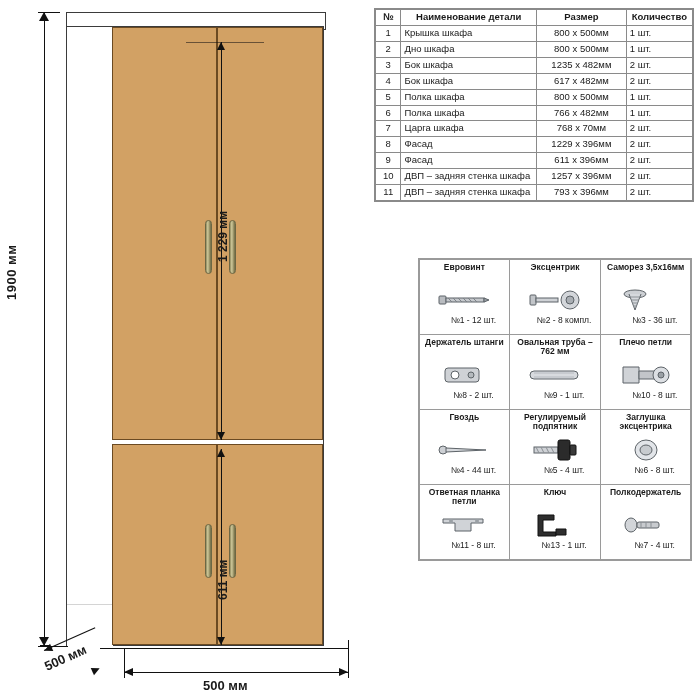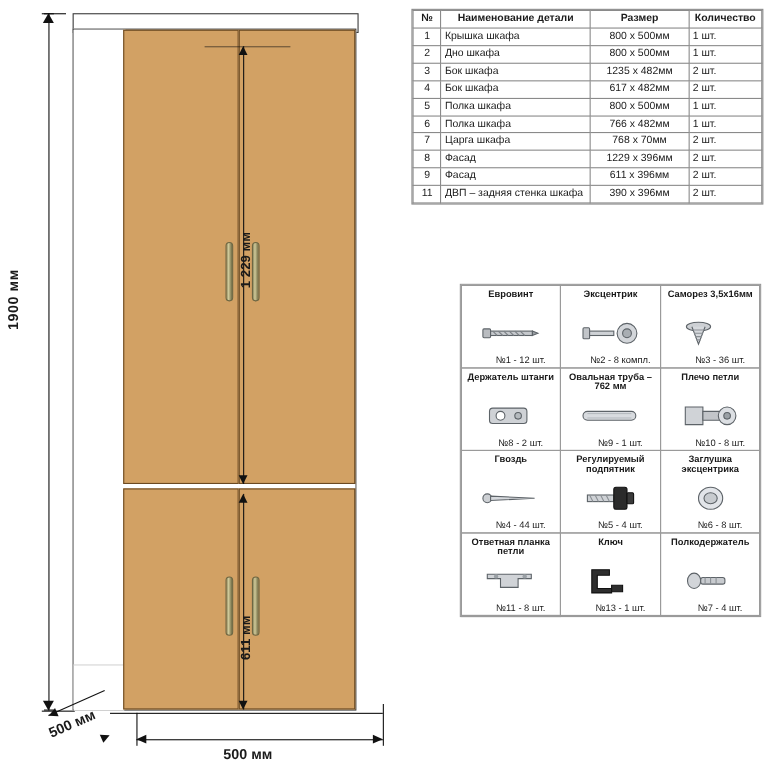--- a/index.html
+++ b/index.html
@@ -164,21 +164,21 @@
   
   .hw{
     position:absolute;left:418px;top:258px;width:274px;
     border:1px solid #9a9a9a;
     display:grid;grid-template-columns:repeat(3,1fr);
     box-sizing:border-box;
   }
   .hw-cell{
     border:1px solid #9a9a9a;margin:-0.5px;
     min-height:76px;
-    display:flex;flex-direction:column;align-items:center;justify-content:space-between;
+    display:flex;flex-direction:column;align-items:center;justify-content:flex-start;
     padding:3px 2px 2px;box-sizing:border-box;
     font-size:8.5px;text-align:center;
   }
   .hw-title{font-weight:bold;line-height:1.15;min-height:22px;}
   .hw-art{height:30px;display:flex;align-items:center;justify-content:center;}
   .hw-qty{font-size:8.5px;margin-left:18px;}
   .hw-empty{border:1px solid #9a9a9a;margin:-0.5px;}
 </style>
 </head>
 <body>
@@ -299,23 +299,29 @@
             <td class="col-size">1229 х 396мм</td>
             <td class="col-qty">2 шт.</td>
           </tr>
           <tr>
             <td class="col-n">9</td>
             <td class="col-name">Фасад</td>
             <td class="col-size">611 х 396мм</td>
             <td class="col-qty">2 шт.</td>
           </tr>
           <tr>
+            <td class="col-n">10</td>
+            <td class="col-name">ДВП – задняя стенка шкафа</td>
+            <td class="col-size">1257 х 396мм</td>
+            <td class="col-qty">2 шт.</td>
+          </tr>
+          <tr>
             <td class="col-n">11</td>
             <td class="col-name">ДВП – задняя стенка шкафа</td>
-            <td class="col-size">390 х 396мм</td>
+            <td class="col-size">793 х 396мм</td>
             <td class="col-qty">2 шт.</td>
           </tr>
         </tbody>
     </table>
   </div>
 
   <div class="hw" id="hw-grid">
       <div class="hw-cell">
         <div class="hw-title">Евровинт</div>
         <div class="hw-art">

